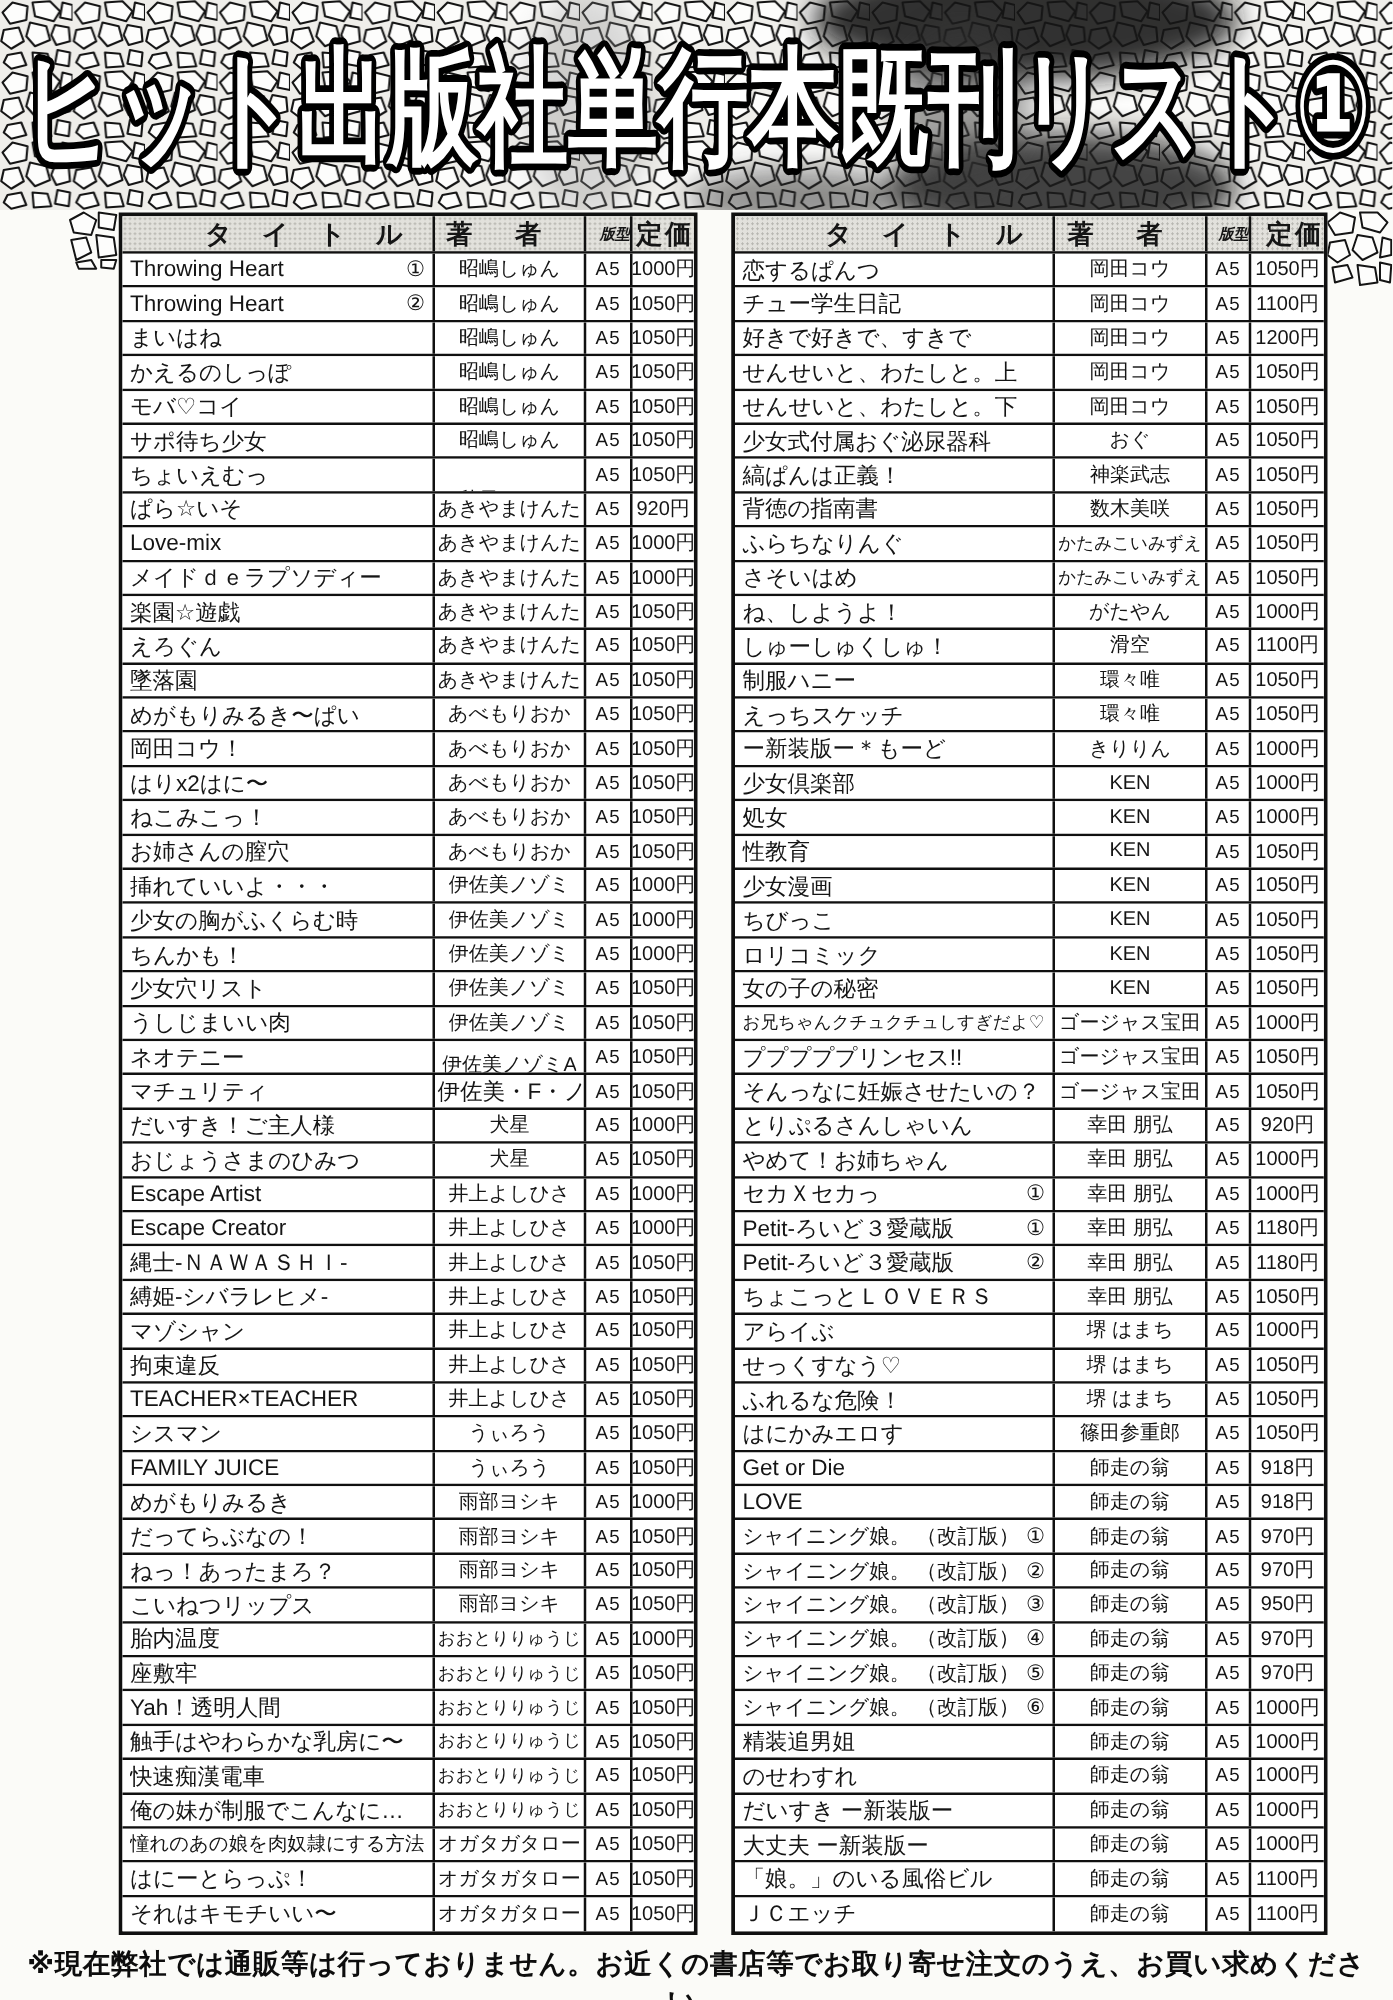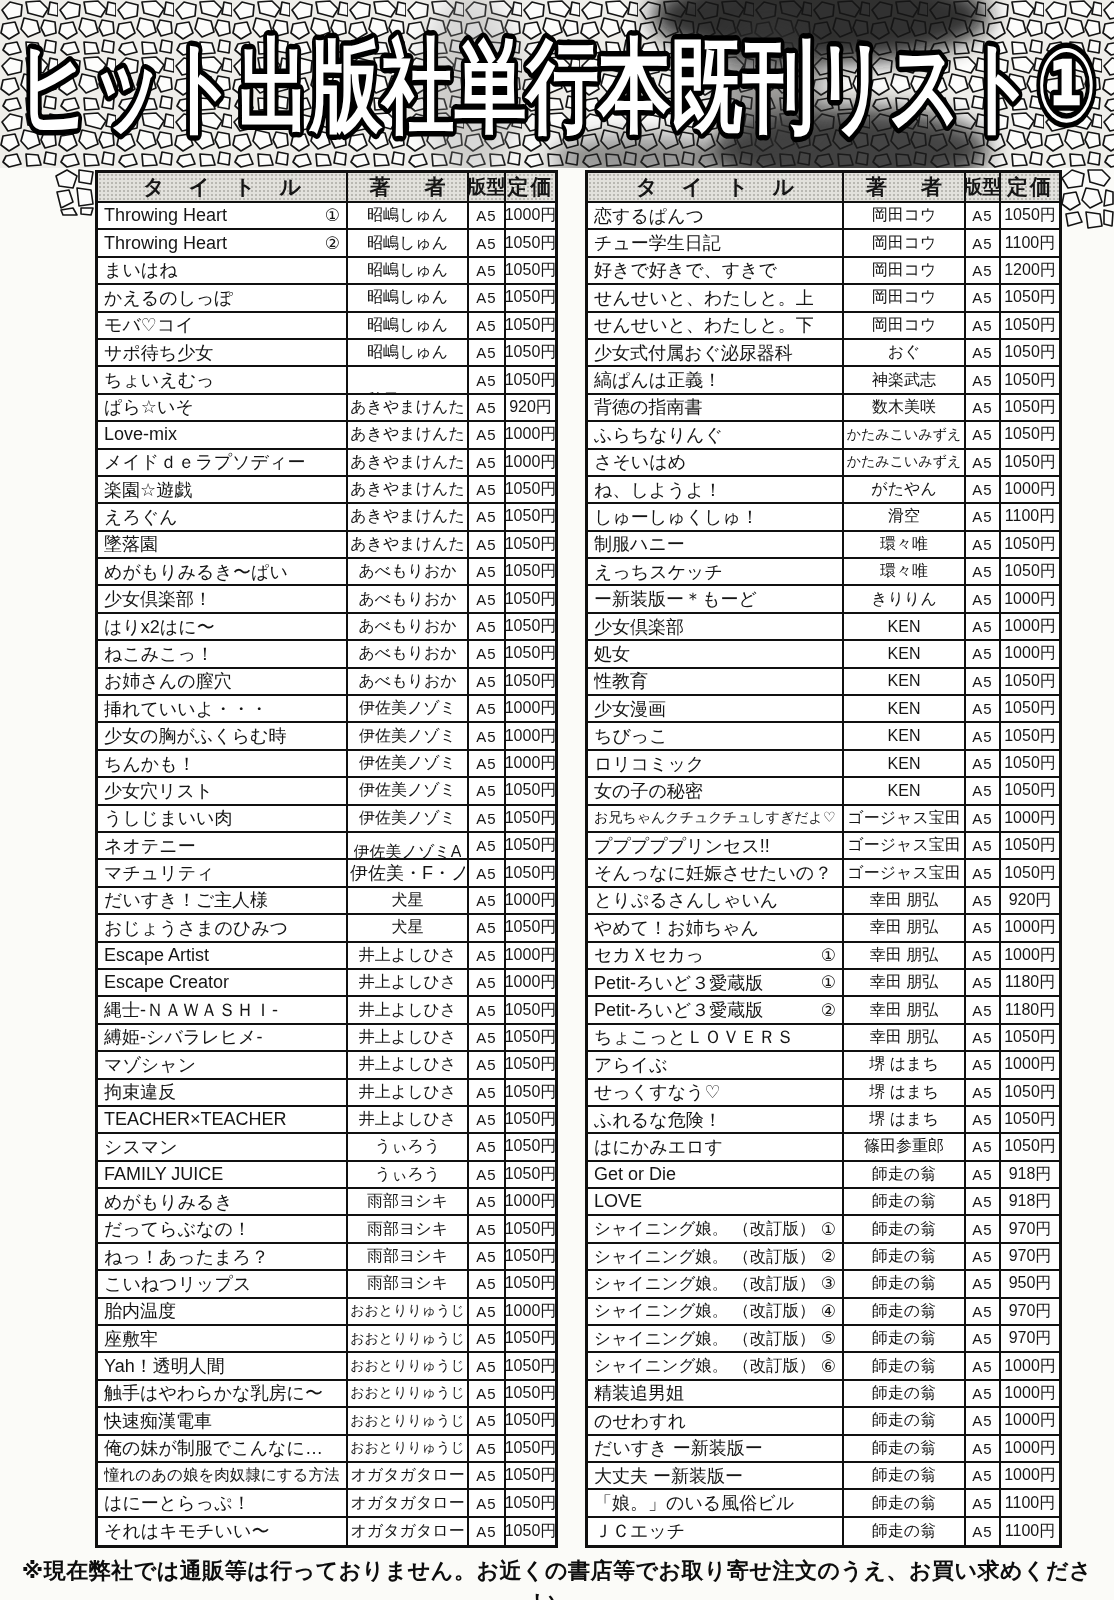--- a/index.html
+++ b/index.html
@@ -27,24 +27,24 @@
     background-image:radial-gradient(#b9b8b2 0.9px, rgba(0,0,0,0) 0.9px);
     background-size:4px 4px;
   }
   .row{height:27.4px;border-bottom:2px solid #101010;background:#fff;}
   .row:last-child{border-bottom:none;}
   .cell,.hcell{
     display:flex;align-items:center;overflow:hidden;box-sizing:border-box;
     border-right:2px solid #101010;min-width:0;
   }
   .cell:last-child,.hcell:last-child{border-right:none;}
-  .hcell{justify-content:center;font-weight:700;}
+  .hcell{justify-content:flex-end;font-weight:700;}
   .hcell.t span{font-size:21px;letter-spacing:24px;padding-left:24px;white-space:nowrap;}
   .hcell.a span{font-size:21px;letter-spacing:34px;padding-left:34px;white-space:nowrap;}
-  .hcell.f span{font-size:19px;letter-spacing:0;white-space:nowrap;}
+  .hcell.f span{font-size:12px;letter-spacing:0;white-space:nowrap;font-style:italic;}
   .hcell.p span{font-size:21px;letter-spacing:2px;white-space:nowrap;}
   .cell.t{padding:0 6px;justify-content:flex-start;}
   .cell.a,.cell.f,.cell.p{justify-content:center;padding:0 2px;}
   .txt{white-space:nowrap;display:block;}
   .cell.t .txt{flex:1 1 auto;overflow:hidden;font-size:18px;}
   .cell.a .txt{font-size:16px;}
   .cell.f .txt{font-size:15px;letter-spacing:1px;}
   .cell.p .txt{font-size:16px;}
   .num{margin-left:auto;padding-left:4px;font-size:17px;flex:0 0 auto;}
   
@@ -319,21 +319,21 @@
         </div>
         <div class="cell f">
           <span class="txt">A5</span>
         </div>
         <div class="cell p">
           <span class="txt">1050円</span>
         </div>
       </div>
       <div class="row">
         <div class="cell t">
-          <span class="txt">少女倶楽部！</span>
+          <span class="txt">岡田コウ！</span>
         </div>
         <div class="cell a">
           <span class="txt" style="max-width: 100%; overflow: hidden;">あべもりおか</span>
         </div>
         <div class="cell f">
           <span class="txt">A5</span>
         </div>
         <div class="cell p">
           <span class="txt">1050円</span>
         </div>

